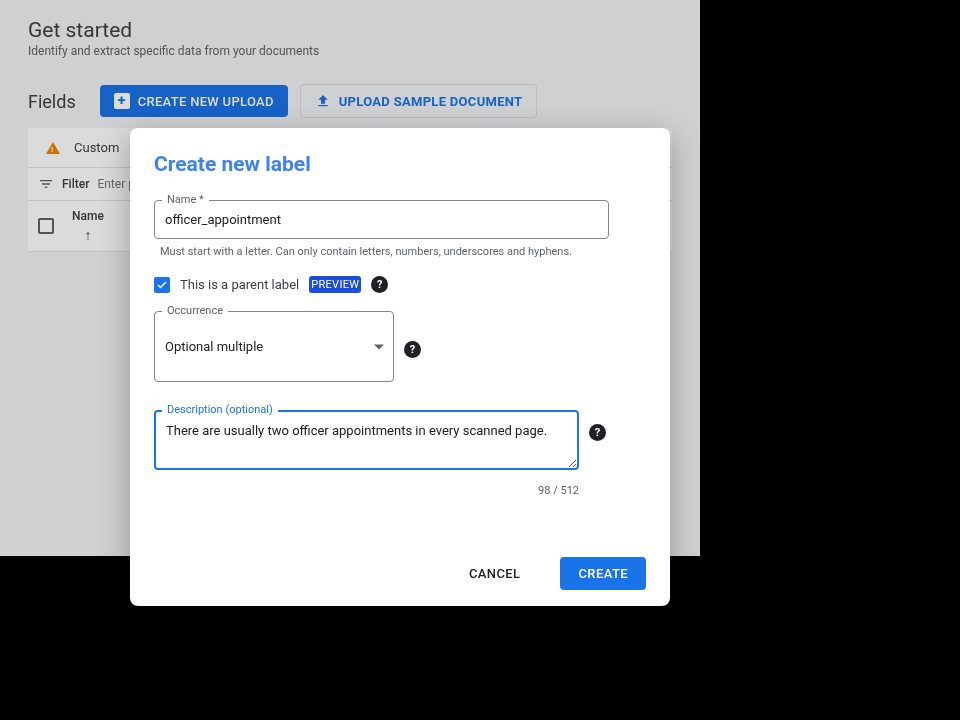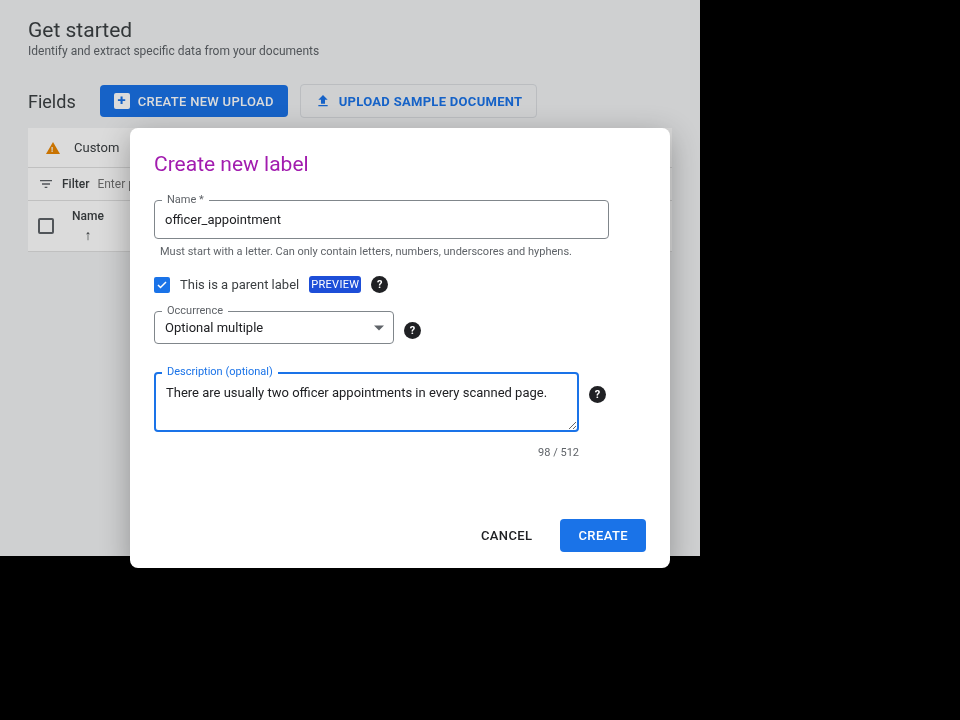--- a/index.html
+++ b/index.html
@@ -203,22 +203,22 @@
       left: 130px;
       width: 540px;
       background: #fff;
       border-radius: 8px;
       box-shadow: 0 8px 30px rgba(0,0,0,0.3);
       padding: 24px 24px 16px;
       pointer-events: auto;
     }
     .modal-title {
       font-size: 21px;
-      color: #a21caf;
-      font-weight: 400;
+      color: #3b82f6;
+      font-weight: 700;
       margin-bottom: 24px;
     }
     .form-field {
       position: relative;
       margin-bottom: 6px;
     }
     .floating-label {
       position: absolute;
       top: -7px;
       left: 8px;
@@ -291,21 +291,21 @@
       align-items: center;
       gap: 10px;
       margin-bottom: 22px;
     }
     .select-field {
       position: relative;
       width: 240px;
     }
     .select-input {
       width: 100%;
-      padding: 8px 10px;
+      padding: 27px 10px;
       border: 1px solid #80868b;
       border-radius: 4px;
       font-size: 13px;
       color: #202124;
       background: #fff;
       appearance: none;
       outline: none;
       cursor: pointer;
     }
     .select-caret {
@@ -346,21 +346,21 @@
       text-align: right;
       width: 425px;
       margin-top: 4px;
     }
     .desc-help {
       margin-top: 14px;
     }
     .modal-actions {
       display: flex;
       justify-content: flex-end;
-      gap: 14px;
+      gap: 26px;
       margin-top: 60px;
     }
     .btn-text {
       background: transparent;
       border: none;
       color: #202124;
       font-size: 13px;
       font-weight: 500;
       padding: 8px 14px;
       cursor: pointer;

